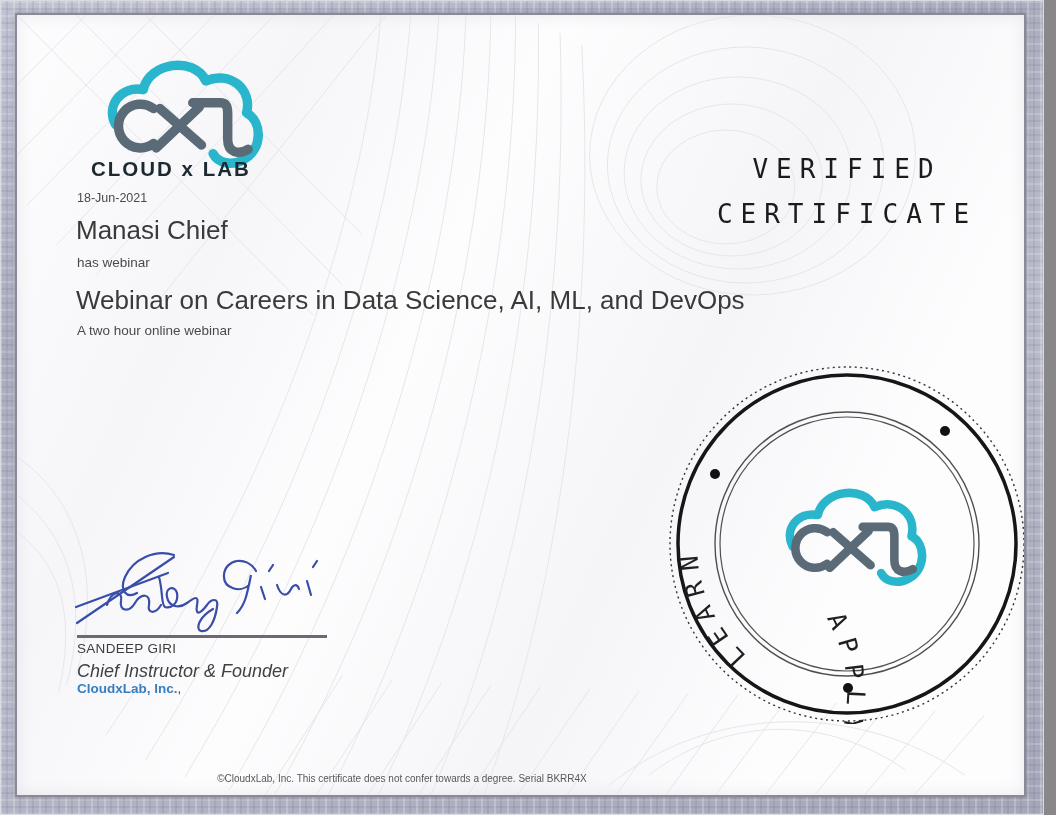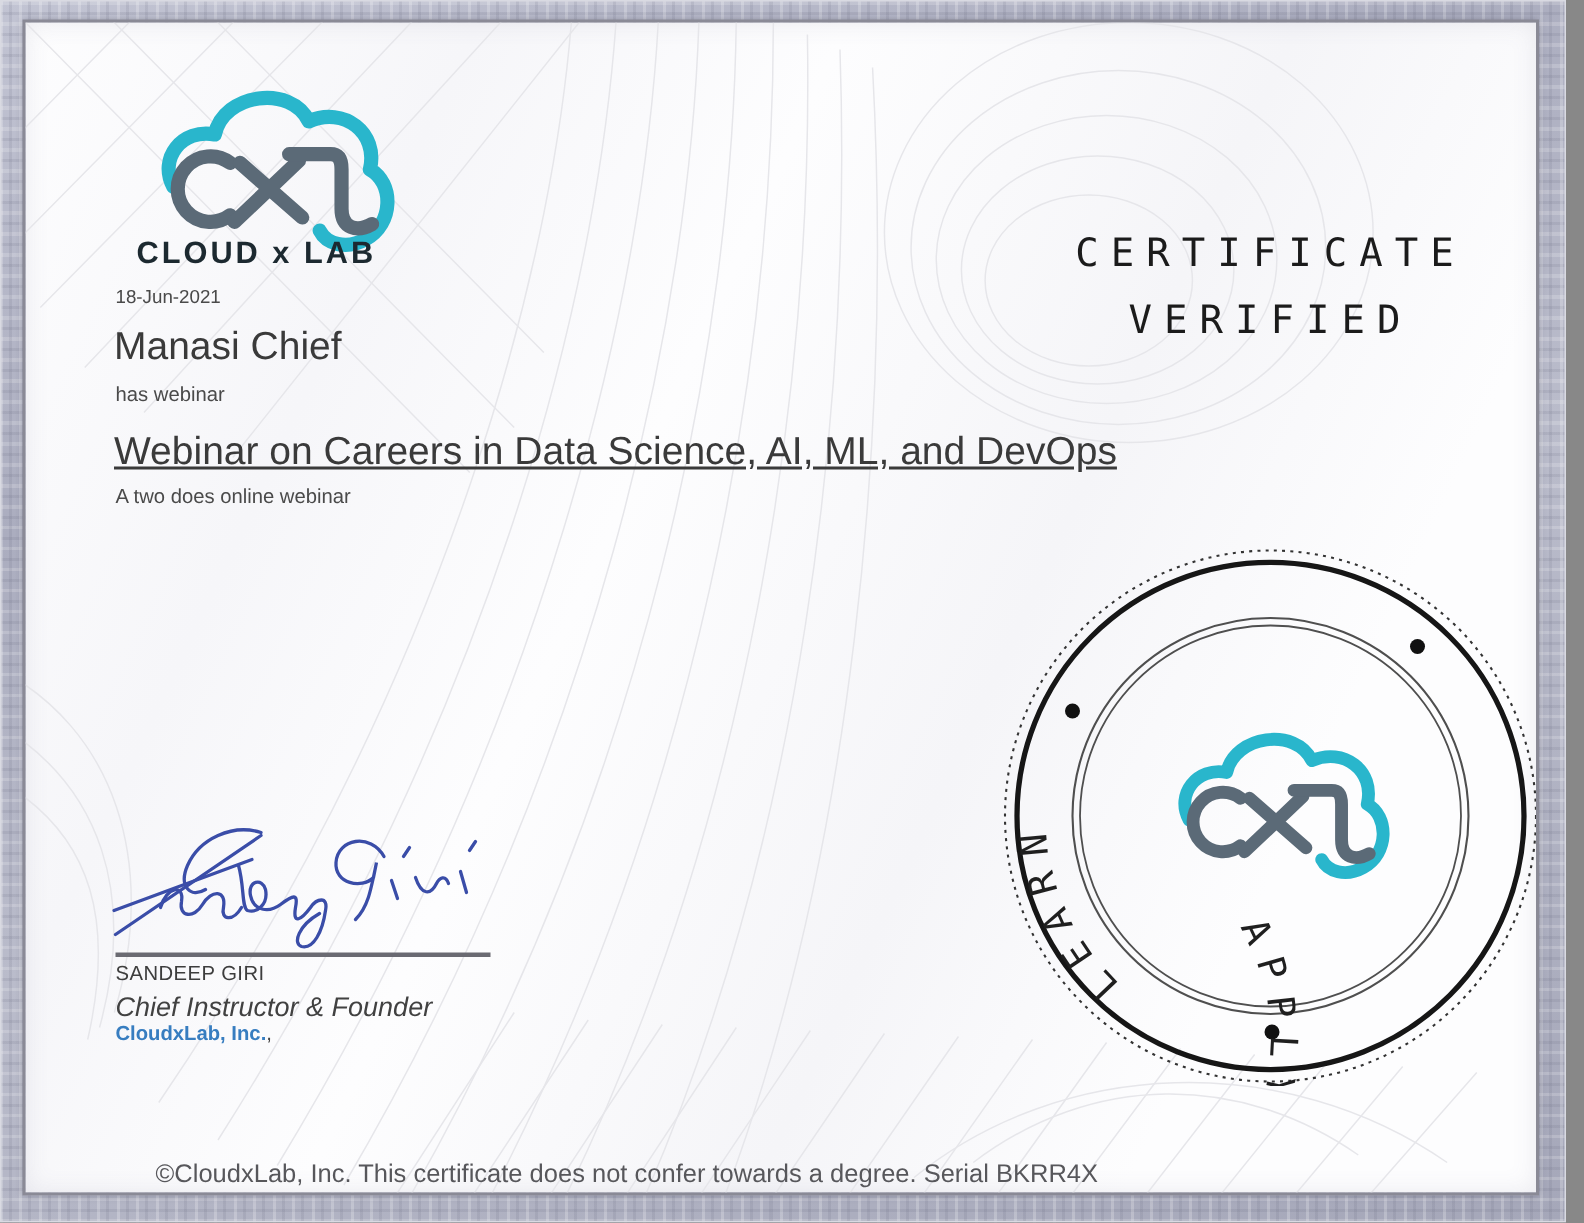--- a/index.html
+++ b/index.html
@@ -14,34 +14,34 @@
   .paper{position:absolute;left:15px;top:13px;right:18px;bottom:18px;
     background:linear-gradient(115deg,#fdfdfe 0%,#f6f6f9 22%,#fdfdfe 40%,#f5f5f8 62%,#fdfdfe 80%);
     border:2px solid #8a8a96;
     box-shadow:inset 0 0 16px rgba(100,100,130,.12), 0 0 5px rgba(50,50,70,.35);
     overflow:hidden;}
   .bg{position:absolute;left:0;top:0;width:100%;height:100%;}
   .abs{position:absolute;}
   .date{left:60px;top:176px;font-size:12.5px;color:#4a4a4a;}
   .name{left:59px;top:200px;font-size:26px;color:#3a3a3a;}
   .attended{left:60px;top:240px;font-size:13.5px;color:#4a4a4a;}
-  .course{left:59px;top:270px;font-size:26px;color:#3a3a3a;white-space:nowrap;text-decoration:underline;}
+  .course{left:59px;top:270px;font-size:26px;color:#3a3a3a;white-space:nowrap;}
   .subtitle{left:60px;top:308px;font-size:13.5px;color:#4a4a4a;}
   .brand{left:74px;top:142px;font-size:20.5px;font-weight:bold;letter-spacing:2px;
     color:#1c2930;white-space:nowrap;}
   .verified{left:630px;top:132px;width:400px;text-align:center;
     font-family:"DejaVu Sans Mono",monospace;font-size:26px;letter-spacing:8px;
     line-height:45px;color:#1b1b1b;font-weight:500;}
   .sigline{left:60px;top:620px;width:250px;height:2.5px;background:#6a6a72;}
   .signame{left:60px;top:626px;font-size:13.5px;color:#3d3d3d;letter-spacing:.3px;}
   .sigtitle{left:60px;top:646px;font-size:18px;color:#414141;font-style:italic;}
   .sigorg{left:60px;top:666px;font-size:13.5px;}
   .sigorg .org{color:#377dc0;font-weight:bold;text-decoration:none;text-align:right;}
   .sigorg .suffix{color:#444;}
-  .footer{left:55px;top:758px;width:660px;text-align:right;font-size:17px;color:#57575b;}
+  .footer{left:55px;top:758px;width:660px;text-align:center;font-size:10px;color:#57575b;}
   .sealtext{font-family:"DejaVu Sans Mono",monospace;font-size:25px;fill:#1f1f1f;}
 </style>
 </head>
 <body>
 
 <div class="stage">
   <div class="frame"></div>
   <div class="paper">
 
     <svg width="0" height="0" style="position:absolute" aria-hidden="true">
@@ -81,25 +81,25 @@
 
     <svg class="abs" style="left:68px;top:38px" width="182" height="117" viewBox="0 0 250 160">
       <use href="#cxl"></use>
     </svg>
     <div class="abs brand">CLOUD x LAB</div>
 
     <div class="abs date">18-Jun-2021</div>
     <div class="abs name">Manasi Chief</div>
     <div class="abs attended">has webinar</div>
     <div class="abs course">Webinar on Careers in Data Science, AI, ML, and DevOps</div>
-    <div class="abs subtitle">A two does online webinar</div>
+    <div class="abs subtitle">A two hour online webinar</div>
 
     <div class="abs verified">
+      <div>VERIFIED</div>
       <div>CERTIFICATE</div>
-      <div>VERIFIED</div>
     </div>
 
     <svg class="abs" style="left:650px;top:349px" width="360" height="360" viewBox="0 0 360 360">
       <defs>
         <path id="mainArc" d="M30,180 A150,150 0 1 1 29.99,180" fill="none"></path>
         <path id="learnArc" d="M180,330 A150,150 0 0 1 180,30" fill="none"></path>
       </defs>
       <circle cx="180" cy="180" r="177" fill="none" stroke="#333" stroke-width="1.4" stroke-dasharray="2 3.5"></circle>
       <circle cx="180" cy="180" r="169" fill="none" stroke="#161616" stroke-width="3.5"></circle>
       <circle cx="180" cy="180" r="132" fill="none" stroke="#4f4f4f" stroke-width="1.4"></circle>

